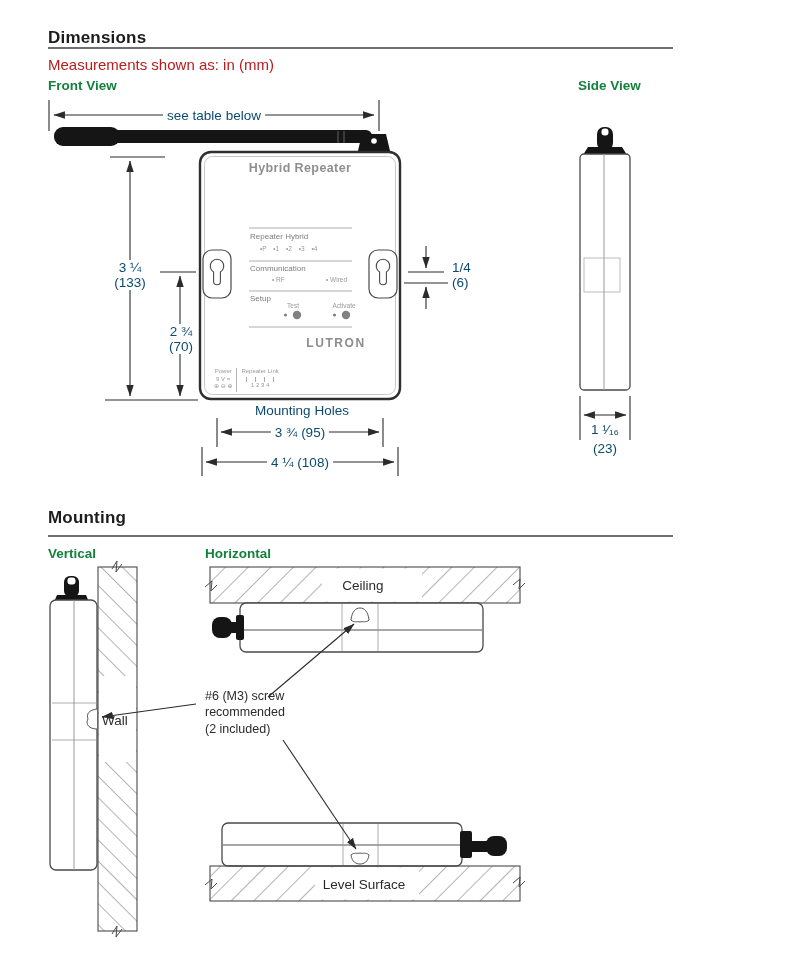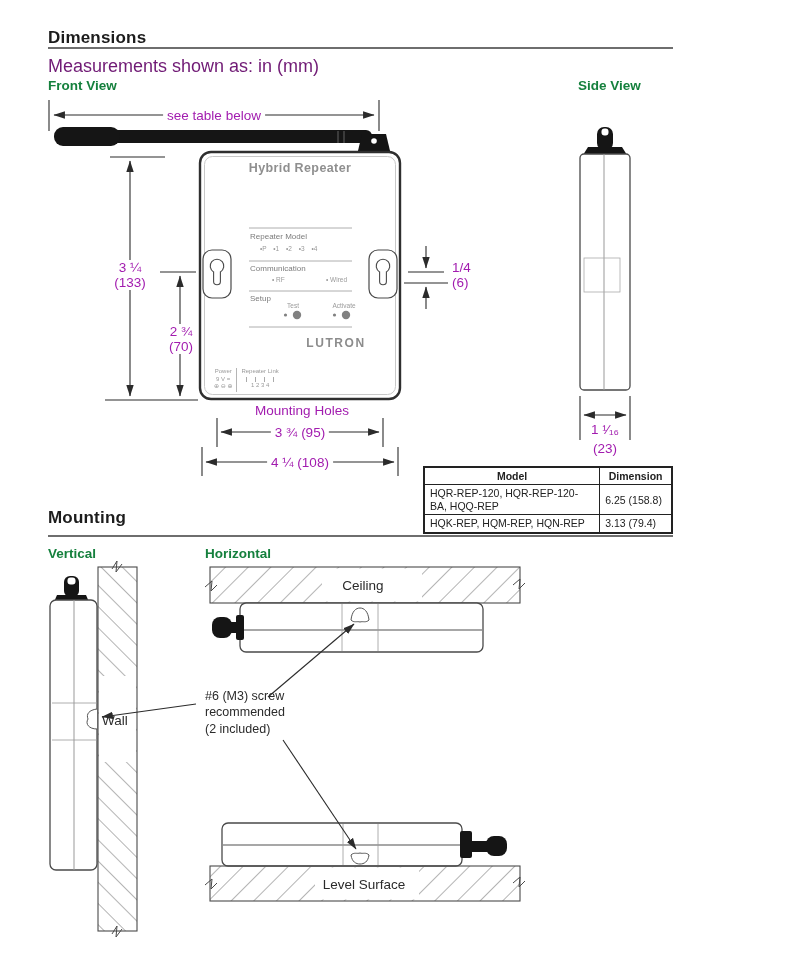--- a/index.html
+++ b/index.html
@@ -1,23 +1,23 @@
 <!DOCTYPE html>
 <html><head>
 <meta charset="utf-8">
 <style>
   html,body{margin:0;padding:0;background:#fff;}
   #page{position:relative;width:673px;height:953px;background:#fff;overflow:hidden;
         font-family:"Liberation Sans","DejaVu Sans",sans-serif;color:#2e2e2e;}
   .abs{position:absolute;}
   .h1{font-size:17px;font-weight:bold;color:#1c1c1c;letter-spacing:.2px;}
   .rule{height:2px;background:#6e6e6e;}
-  .sub{font-size:18px;color:#701a75;}
+  .sub{font-size:15px;color:#b91c1c;}
   .viewlabel{font-size:13.5px;font-weight:bold;color:#15803d;}
-  .dim{font-size:13.5px;color:#a21caf;background:#fff;padding:0 4px;white-space:nowrap;text-align:center;}
+  .dim{font-size:13.5px;color:#0c4a6e;background:#fff;padding:0 4px;white-space:nowrap;text-align:center;}
   .cx{transform:translateX(-50%);}
   .cxy{transform:translate(-50%,-50%);}
   .devtitle{font-size:12.5px;font-weight:bold;color:#8f8f8f;letter-spacing:.4px;white-space:nowrap;}
   .devlabel{font-size:8px;color:#7c7c7c;white-space:nowrap;}
   .devsmall{font-size:6.5px;color:#9a9a9a;white-space:nowrap;}
   .leds{word-spacing:5px;}
   .lutron{font-size:12px;font-weight:800;color:#8c8c8c;letter-spacing:1.6px;}
   .terminal{display:flex;align-items:flex-start;font-size:6px;color:#9a9a9a;line-height:1.25;}
   .t-col{text-align:center;}
   .t-div{width:1px;background:#b5b5b5;height:24px;margin:0 4px;}
@@ -193,21 +193,21 @@
 
   <div class="abs h1" style="left:48px;top:28px;">Dimensions</div>
   <div class="abs rule" style="left:48px;top:47px;width:707px;"></div>
   <div class="abs sub" style="left:48px;top:56px;">Measurements shown as: in (mm)</div>
   <div class="abs viewlabel" style="left:48px;top:78px;">Front View</div>
   <div class="abs viewlabel" style="left:578px;top:78px;">Side View</div>
 
   <div class="abs dim cxy" style="left:214px;top:115px;">see table below</div>
 
   <div class="abs devtitle cx" style="left:300px;top:161px;">Hybrid Repeater</div>
-  <div class="abs devlabel" style="left:250px;top:232px;">Repeater Model</div>
+  <div class="abs devlabel" style="left:250px;top:232px;">Repeater Hybrid</div>
   <div class="abs devsmall leds" style="left:260px;top:245px;">•P  •1  •2  •3  •4</div>
   <div class="abs devlabel" style="left:250px;top:264px;">Communication</div>
   <div class="abs devsmall" style="left:272px;top:276px;">• RF</div>
   <div class="abs devsmall" style="left:326px;top:276px;">• Wired</div>
   <div class="abs devlabel" style="left:250px;top:294px;">Setup</div>
   <div class="abs devsmall cx" style="left:293px;top:302px;">Test</div>
   <div class="abs devsmall cx" style="left:344px;top:302px;">Activate</div>
   <div class="abs lutron cx" style="left:300px;top:336px;margin-left:36px;">LUTRON</div>
 
   <div class="abs terminal" style="left:214px;top:368px;width:100px;">
@@ -240,38 +240,20 @@
   <div class="abs dim" style="left:452px;top:260px;background:none;text-align:left;padding:0;">
     <div>1/4</div>
     <div>(6)</div>
   </div>
   <div class="abs dim cx" style="left:302px;top:403px;background:none;">Mounting Holes</div>
   <div class="abs dim cxy" style="left:300px;top:432px;">3 ¾ (95)</div>
   <div class="abs dim cxy" style="left:300px;top:462px;">4 ¼ (108)</div>
   <div class="abs dim cx" style="left:605px;top:422px;">1 ¹⁄₁₆</div>
   <div class="abs dim cx" style="left:605px;top:441px;background:none;">(23)</div>
 
-  <table class="spec abs" style="left:423px;top:466px;">
-    <thead>
-      <tr>
-        <th class="col-model">Model</th>
-        <th class="col-dim">Dimension</th>
-      </tr>
-    </thead>
-    <tbody>
-      <tr>
-        <td>HQR-REP-120, HQR-REP-120-BA, HQQ-REP</td>
-        <td>6.25 (158.8)</td>
-      </tr>
-      <tr>
-        <td>HQK-REP, HQM-REP, HQN-REP</td>
-        <td>3.13 (79.4)</td>
-      </tr>
-    </tbody>
-  </table>
 
   <div class="abs h1" style="left:48px;top:508px;">Mounting</div>
   <div class="abs rule" style="left:48px;top:535px;width:707px;"></div>
   <div class="abs viewlabel" style="left:48px;top:546px;">Vertical</div>
   <div class="abs viewlabel" style="left:205px;top:546px;">Horizontal</div>
 
   <div class="abs maplabel cxy" style="left:363px;top:585px;">Ceiling</div>
   <div class="abs maplabel" style="left:102px;top:713px;background:none;padding:0;">Wall</div>
   <div class="abs note3" style="left:205px;top:688px;">#6 (M3) screw
 recommended

